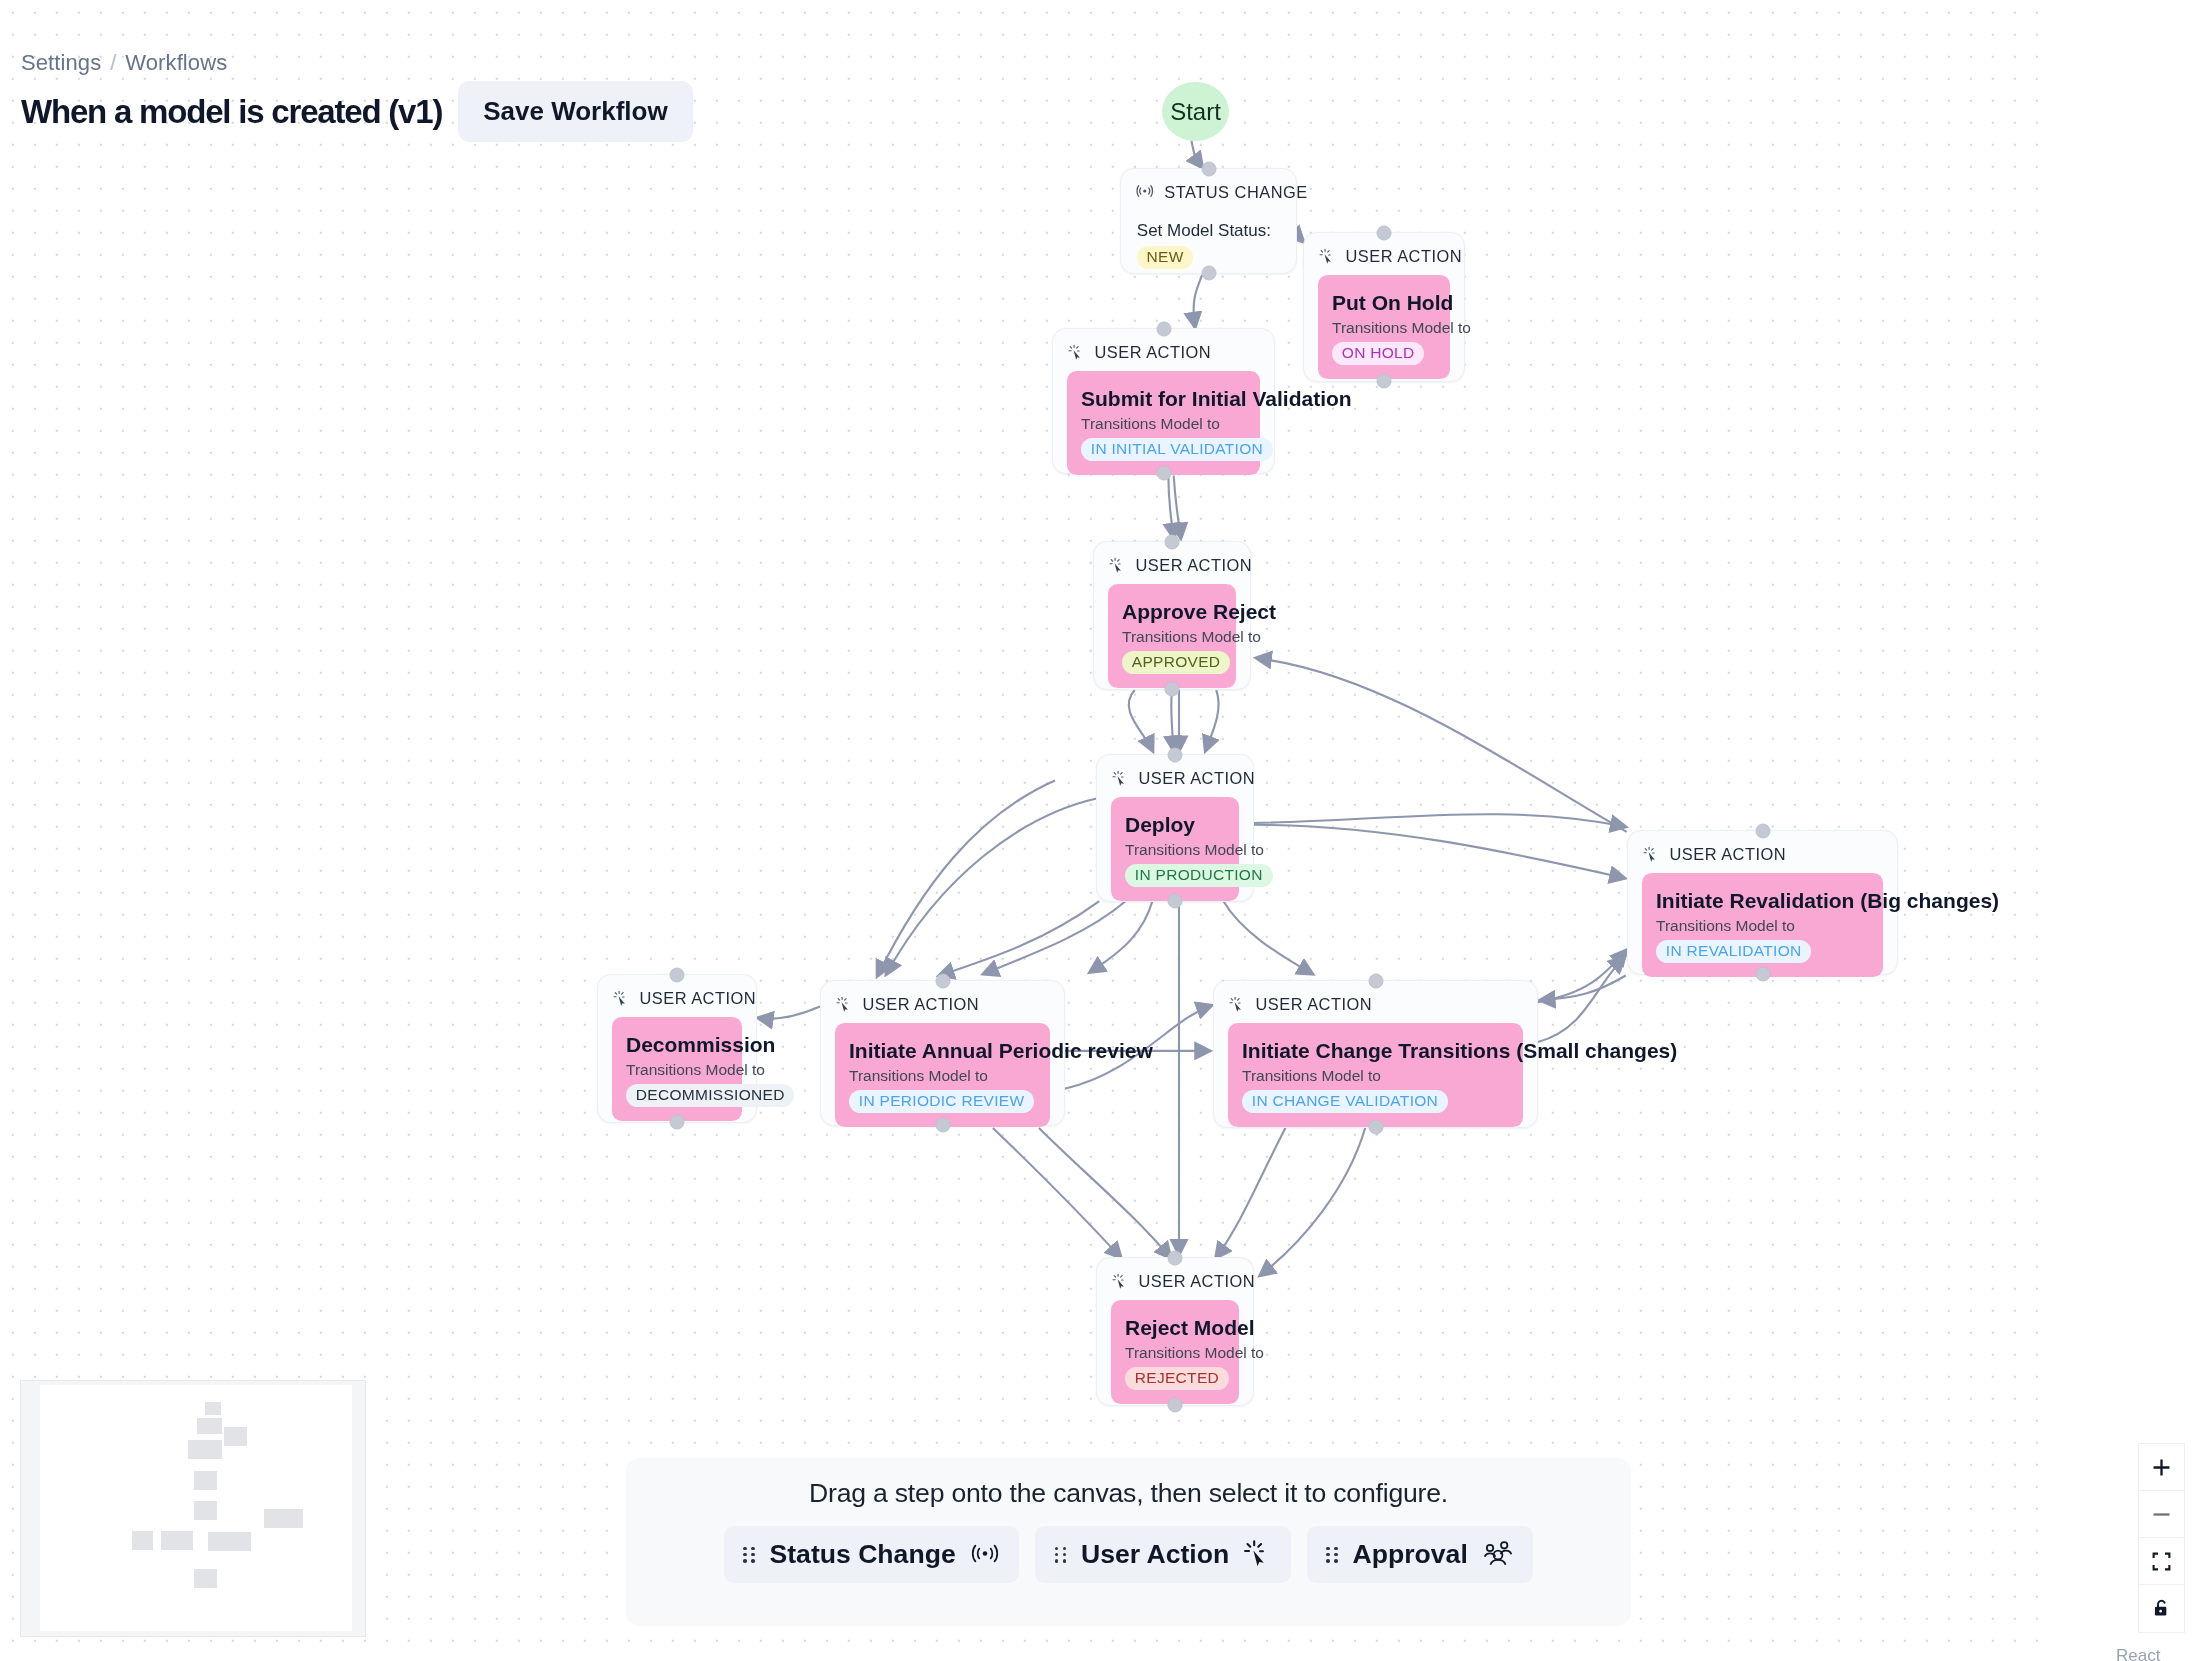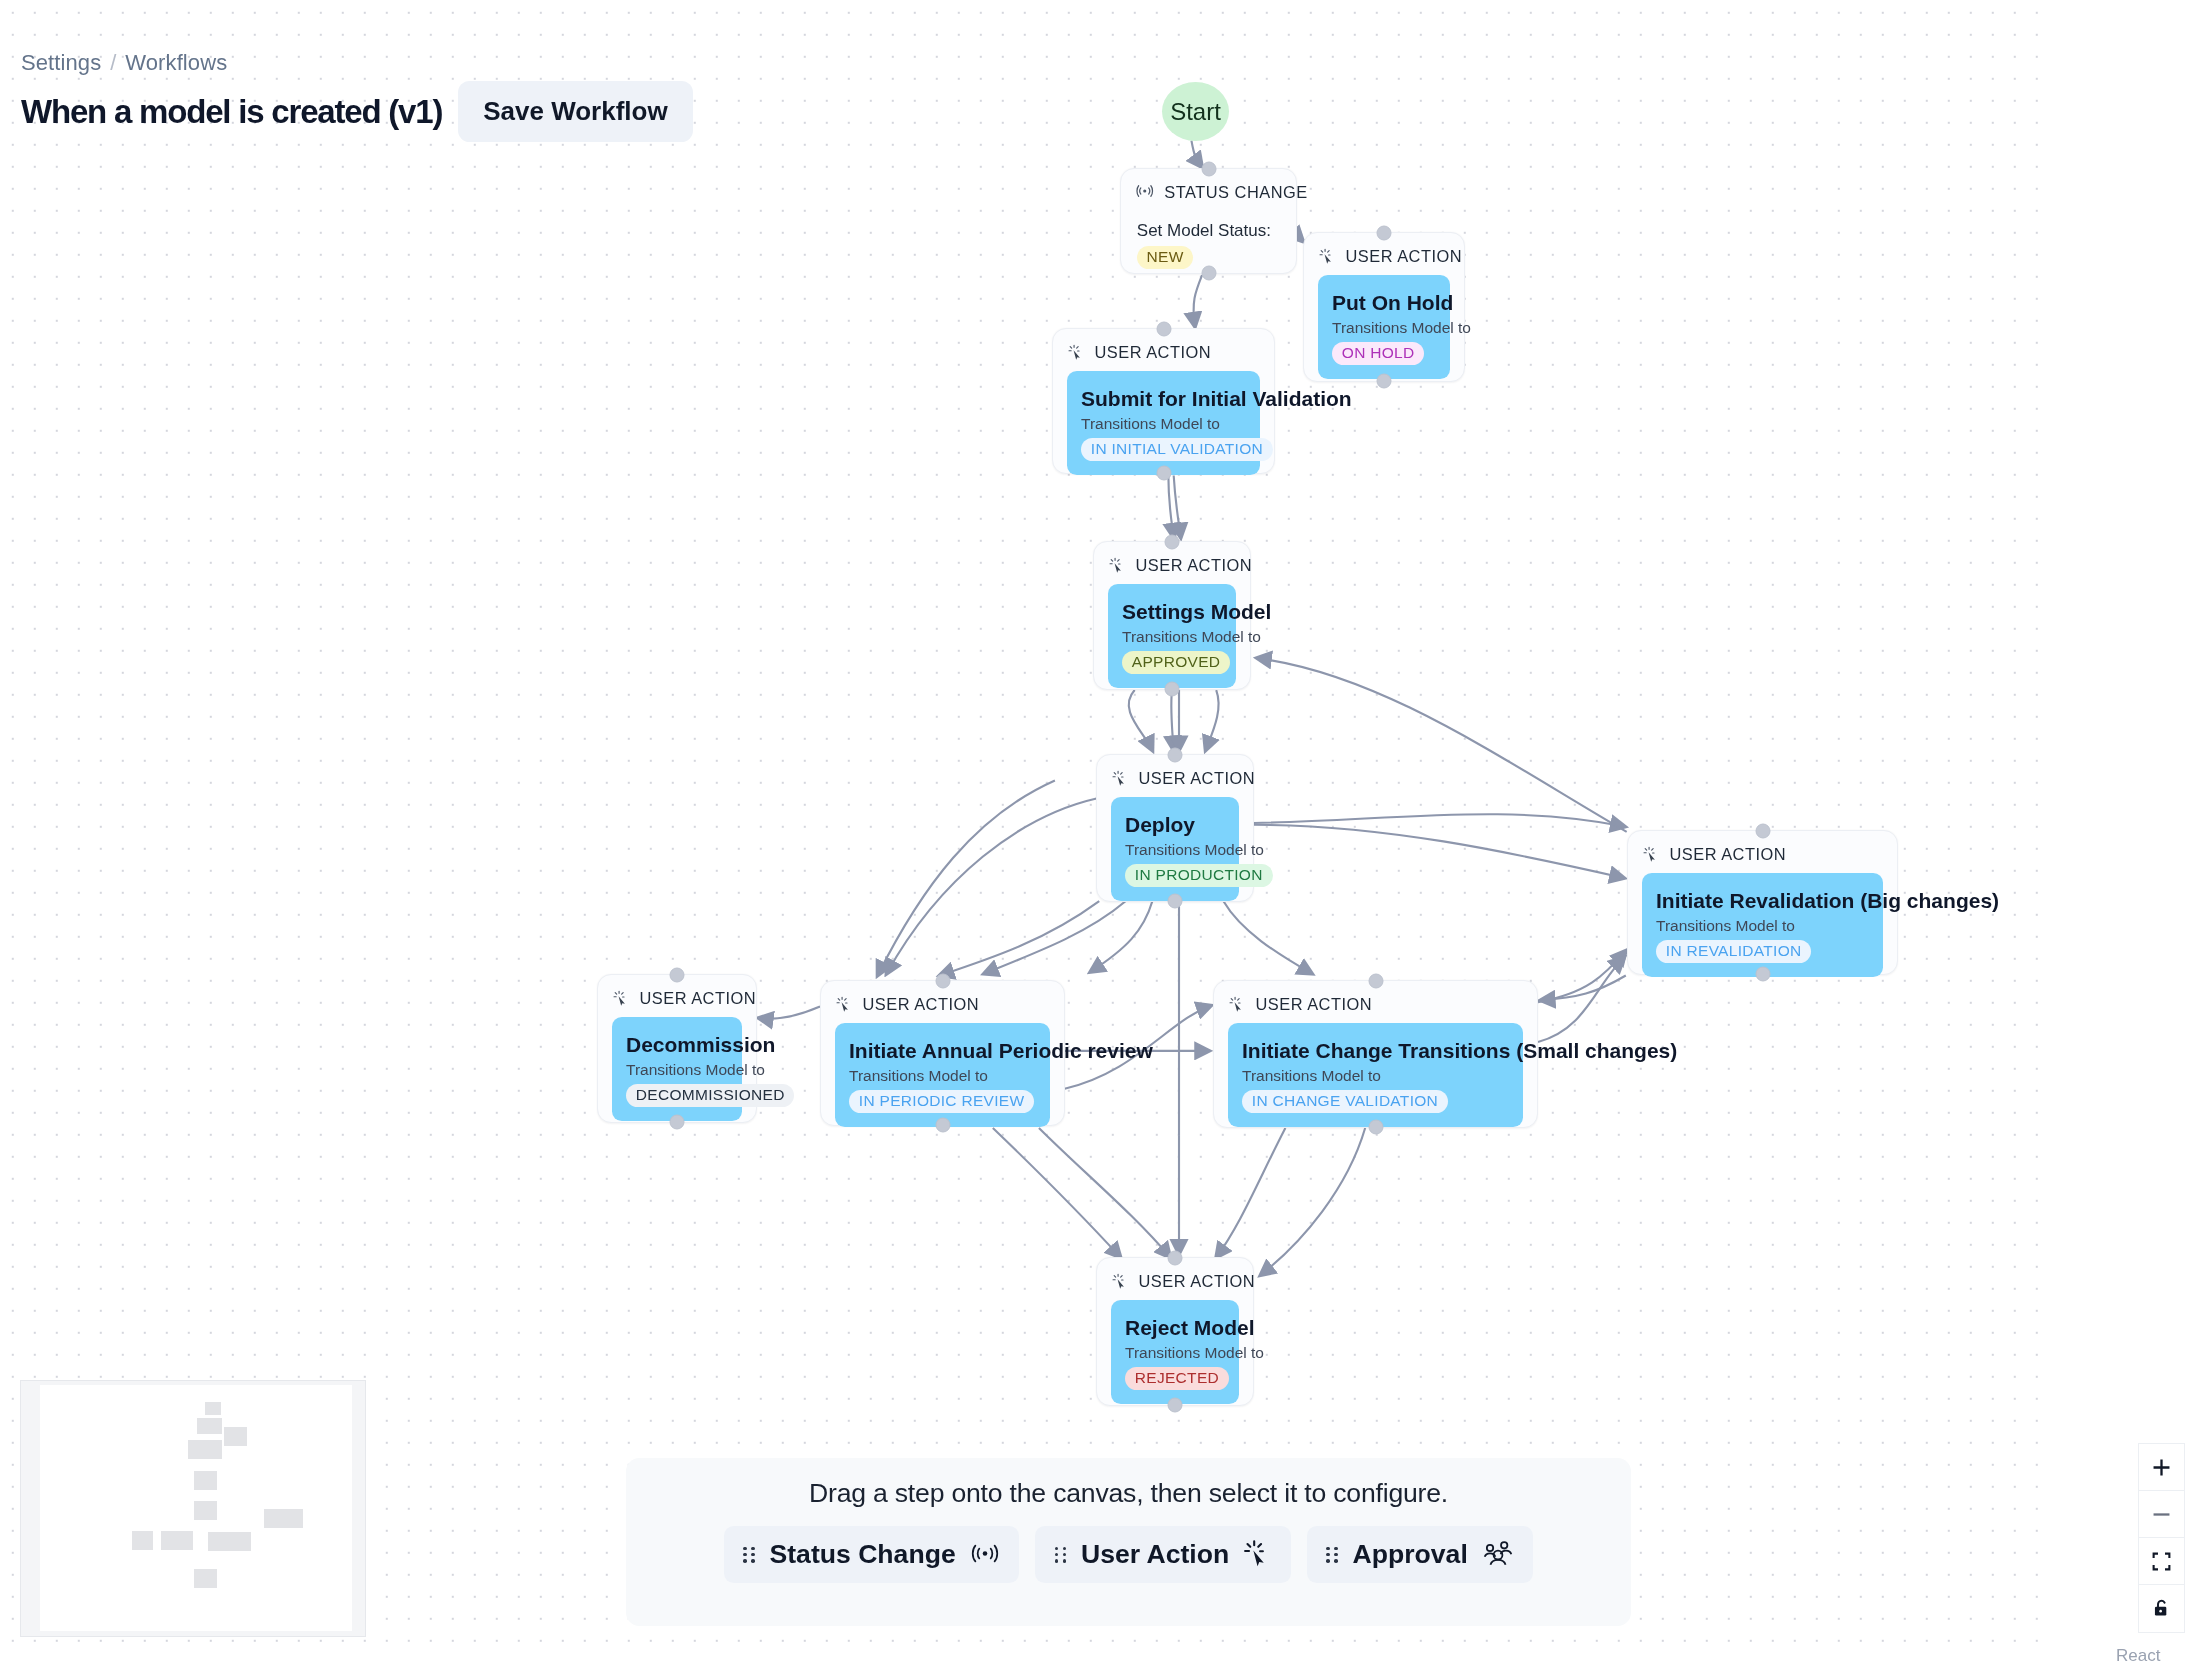--- a/index.html
+++ b/index.html
@@ -54,21 +54,21 @@
   }
   .node-head {
     display: flex; align-items: center; gap: 9.8px;
     height: 23px; margin-bottom: 5.3px;
   }
   .node-kind {
     font-size: 16.4px; color: #1f2937; letter-spacing: 0.5px;
     white-space: nowrap;
   }
   .node-body {
-    background: #7dd3fc; border-radius: 9.8px;
+    background: #f9a8d4; border-radius: 9.8px;
     padding: 15px 14px 14px 14px;
     margin-top: 7px;
   }
   .node-name {
     font-size: 21px; font-weight: 700; color: #0f172a;
     white-space: nowrap; line-height: 1.25;
   }
   .node-sub { font-size: 15.5px; color: #3f4756; margin-top: 2.7px; white-space: nowrap; }
   .badge {
     display: inline-block; margin-top: 4.4px;
@@ -290,21 +290,21 @@
     <div class="node-head">
       <span>
         <svg width="17.7" height="17.7" viewBox="0 0 20 20">
           <path d="M8 2.5 v2.4 M3.6 4.2 l1.7 1.7 M2.3 8.8 h2.4 M12.6 4.2 l-1.7 1.7 M13.6 9 h-1.6" stroke="#4b5565" stroke-width="1.3" stroke-linecap="round"></path>
           <path d="M7.4 8.2 L14.6 16.6 L11.6 16.2 L10.4 19 L7.4 8.2 Z" fill="#38424f"></path>
         </svg>
       </span>
       <span class="node-kind">USER ACTION</span>
     </div>
     <div class="node-body">
-      <div class="node-name">Settings Model</div>
+      <div class="node-name">Approve Reject</div>
       <div class="node-sub">Transitions Model to</div>
       <span class="badge b-approved">APPROVED</span>
     </div>
     <div class="handle h-bot"></div>
   </div>
 
   <div class="node" style="left:1096px; top:754px; width:158px; height:148px;">
     <div class="handle h-top"></div>
     <div class="node-head">
       <span>

